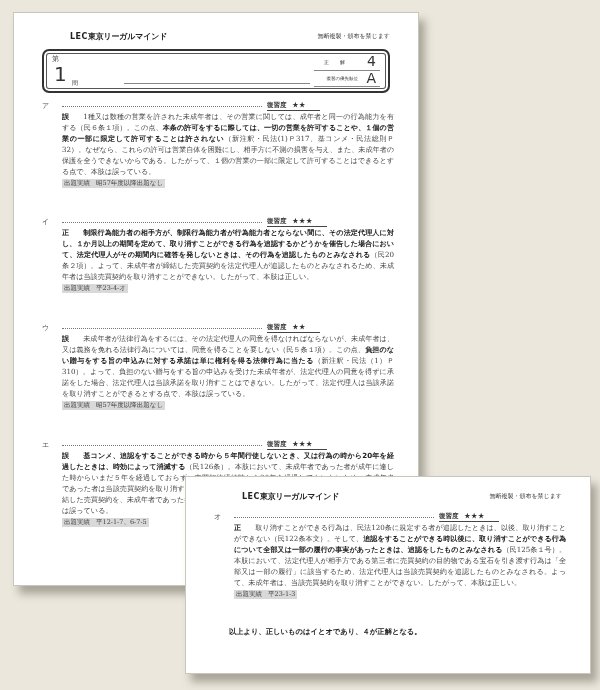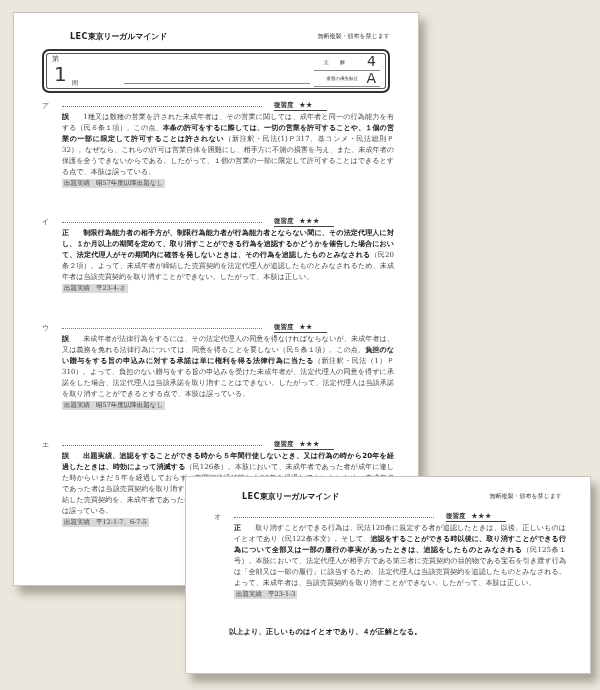--- a/index.html
+++ b/index.html
@@ -35,21 +35,21 @@
   .qbox .lbl1 { position:absolute; right:40px; top:8px; font-size:5px; letter-spacing:3px; }
   .qbox .ans { position:absolute; right:12px; top:2px; font-size:14px; font-family:"DejaVu Sans", sans-serif; }
   .qbox .lbl2 { position:absolute; right:30px; top:25px; font-size:4.5px; }
   .qbox .pri { position:absolute; right:12px; top:19px; font-size:14px; font-family:"DejaVu Sans", sans-serif; }
   .qbox .ul1 { position:absolute; right:8px; width:66px; top:19px; border-top:1px solid #888; }
   .qbox .ul2 { position:absolute; right:8px; width:66px; top:35px; border-top:1px solid #888; }
 
   .item { position:absolute; left:28px; right:24px; }
   .item .mark { position:absolute; left:0; top:0; font-size:7px; color:#555; }
   .item .dots { position:absolute; left:20px; right:132px; top:5px; border-top:1px dotted #777; }
-  .item .review { position:absolute; left:232px; top:0; font-size:6.5px; font-weight:bold; border-bottom:1px solid #444; padding-right:14px; }
+  .item .review { position:absolute; left:225px; top:0; font-size:6.5px; font-weight:bold; border-bottom:1px solid #444; padding-right:14px; }
   .item .review .stars { margin-left:6px; letter-spacing:1px; }
   .item .body {
     position:absolute; left:20px; right:0; top:10px;
     font-size:7.1px; line-height:11px; color:#444; text-align:justify;
   }
   .item .body .verdict { font-weight:bold; color:#222; margin-right:14px; font-family:"DejaVu Sans", sans-serif; }
   .item .body b { font-family:"DejaVu Sans", sans-serif; color:#222; }
   .item .hist {
     display:inline-block; background:#d9d9d9; color:#444; font-size:6.5px; line-height:9px;
     padding:0 2px; margin-top:1px;
@@ -108,36 +108,36 @@
       <span class="verdict">誤</span><span>未成年者が法律行為をするには、その法定代理人の同意を得なければならないが、未成年者は、又は義務を免れる法律行為については、同意を得ることを要しない（民５条１項）。この点、</span><b>負担のない贈与をする旨の申込みに対する承諾は単に権利を得る法律行為に当たる</b><span>（新注釈・民法（1）Ｐ310）。よって、負担のない贈与をする旨の申込みを受けた未成年者が、法定代理人の同意を得ずに承諾をした場合、法定代理人は当該承諾を取り消すことはできない。したがって、法定代理人は当該承諾を取り消すことができるとする点で、本肢は誤っている。</span><br>
       <span class="hist"><span class="hl">出題実績</span><span>昭57年度以降出題なし</span></span>
     </div>
   </div>
 
   <div class="item" style="top:427px;height:110px;">
     <span class="mark">エ</span>
     <span class="dots"></span>
     <span class="review"><span>復習度</span><span class="stars">★★★</span></span>
     <div class="body">
-      <span class="verdict">誤</span><span></span><b>出題実績、追認をすることができる時から５年間行使しないとき、又は行為の時から20年を経過したときは、時効によって消滅する</b><span>（民126条）。本肢において、未成年者であった者が成年に達した時からいまだ５年を経過しておらず、売買契約締結時から20年を経過してもいないため、未成年者であった者は当該売買契約を取り消すことができる。したがって、法定代理人の同意を得ることなく締結した売買契約を、未成年者であった者が成年に達した後に取り消すことができないとする点で、本肢は誤っている。</span><br>
+      <span class="verdict">誤</span><span></span><b>基コンメ、追認をすることができる時から５年間行使しないとき、又は行為の時から20年を経過したときは、時効によって消滅する</b><span>（民126条）。本肢において、未成年者であった者が成年に達した時からいまだ５年を経過しておらず、売買契約締結時から20年を経過してもいないため、未成年者であった者は当該売買契約を取り消すことができる。したがって、法定代理人の同意を得ることなく締結した売買契約を、未成年者であった者が成年に達した後に取り消すことができないとする点で、本肢は誤っている。</span><br>
       <span class="hist"><span class="hl">出題実績</span><span>平12-1-7、6-7-5</span></span>
     </div>
   </div>
 </div>
 
 <div class="page" id="page2">
   <div class="hdr" style="top:14px;">
     <div class="logo"><span class="lec">LEC</span><span>東京リーガルマインド</span></div>
     <div class="notice">無断複製・頒布を禁じます</div>
   </div>
 
   <div class="item" style="top:35px;height:110px;">
     <span class="mark">オ</span>
     <span class="dots"></span>
     <span class="review"><span>復習度</span><span class="stars">★★★</span></span>
     <div class="body">
-      <span class="verdict">正</span><span>取り消すことができる行為は、民法120条に規定する者が追認したときは、以後、正しいものはイとオであり（民122条本文）。そして、</span><b>追認をすることができる時以後に、取り消すことができる行為について全部又は一部の履行の事実があったときは、追認をしたものとみなされる</b><span>（民125条１号）。本肢において、法定代理人が相手方である第三者に売買契約の目的物である宝石を引き渡す行為は「全部又は一部の履行」に該当するため、法定代理人は当該売買契約を追認したものとみなされる。よって、未成年者は、当該売買契約を取り消すことができない。したがって、本肢は正しい。</span><br>
+      <span class="verdict">正</span><span>取り消すことができる行為は、民法120条に規定する者が追認したときは、以後、取り消すことができない（民122条本文）。そして、</span><b>追認をすることができる時以後に、取り消すことができる行為について全部又は一部の履行の事実があったときは、追認をしたものとみなされる</b><span>（民125条１号）。本肢において、法定代理人が相手方である第三者に売買契約の目的物である宝石を引き渡す行為は「全部又は一部の履行」に該当するため、法定代理人は当該売買契約を追認したものとみなされる。よって、未成年者は、当該売買契約を取り消すことができない。したがって、本肢は正しい。</span><br>
       <span class="hist"><span class="hl">出題実績</span><span>平23-1-3</span></span>
     </div>
   </div>
 
   <div class="concl">以上より、正しいものはイとオであり、４が正解となる。</div>
 </div>
 
 </body></html>

